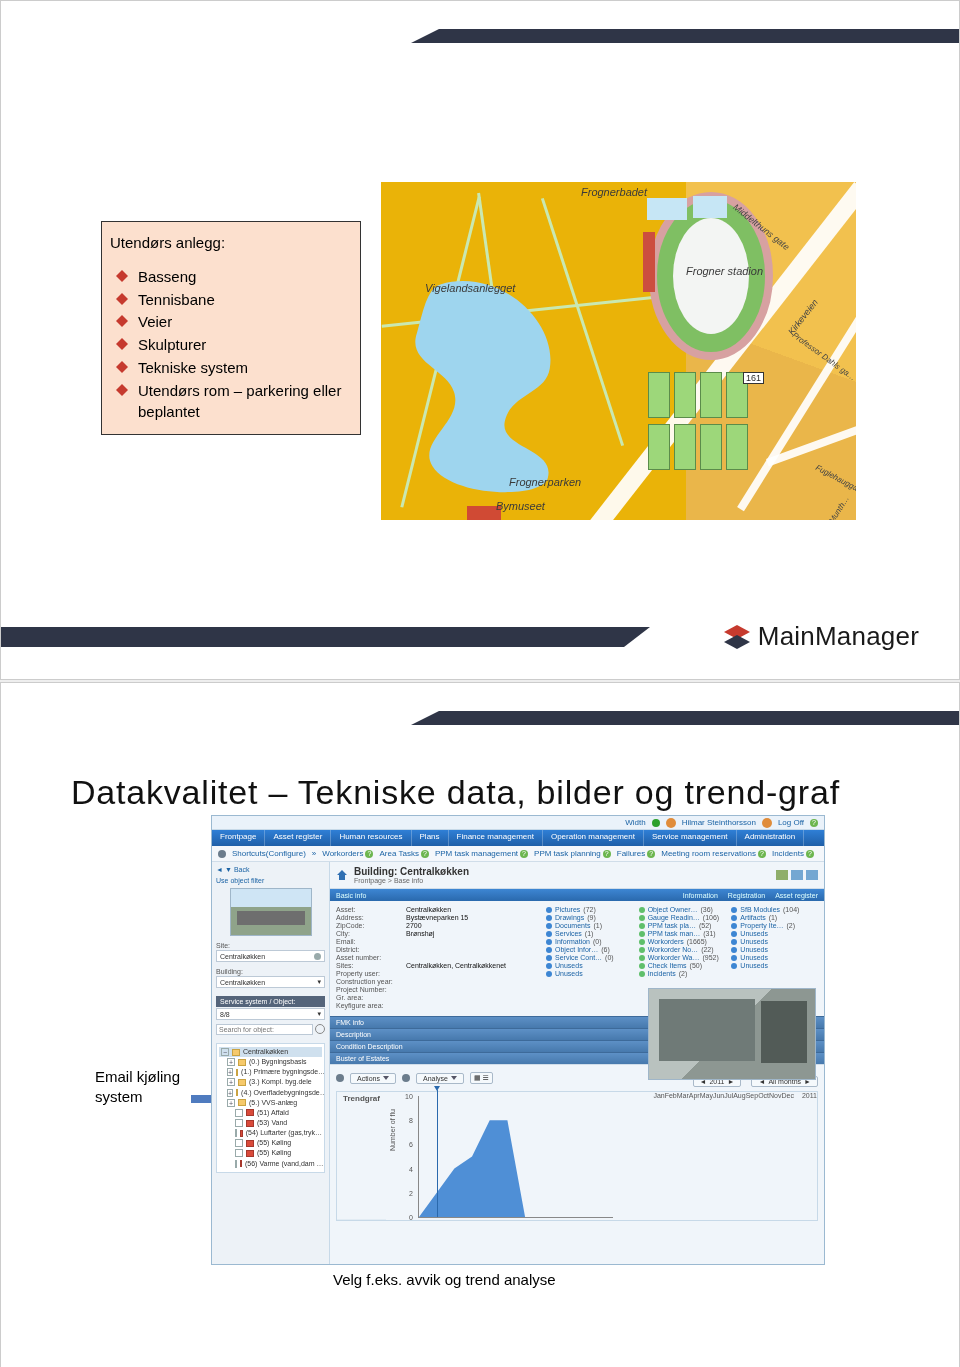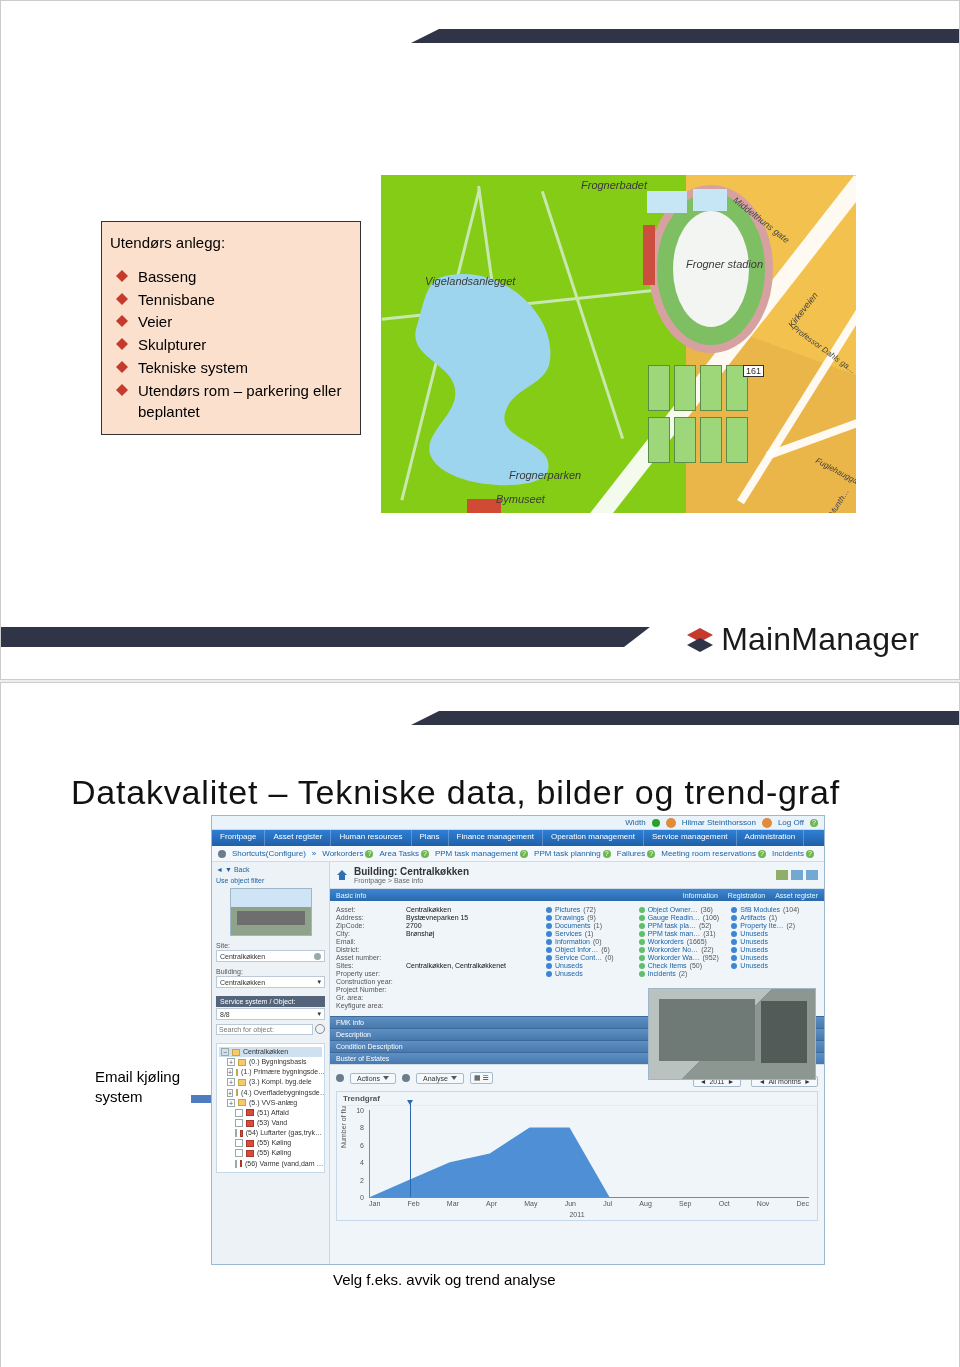--- a/index.html
+++ b/index.html
@@ -15,21 +15,21 @@
   .slide-title { position: absolute; top: 80px; left: 40px; font-size: 38px; font-weight: 400; color: #111; letter-spacing: 0.3px; }
 
   
   .peachbox { position: absolute; top: 220px; left: 100px; width: 260px; background: #fce0ce; border: 1px solid #333; padding: 10px 8px 10px 8px; font-size: 15px; line-height: 1.45; }
   .peachbox .box-title { margin-bottom: 12px; }
   .peachbox ul { list-style: none; padding-left: 4px; }
   .peachbox li { position: relative; padding-left: 24px; margin: 1px 0; }
   .peachbox li svg.diamond { position: absolute; left: 2px; top: 4px; }
 
   
-  .map { position: absolute; top: 174px; left: 380px; width: 475px; height: 338px; background: #84cc16; overflow: hidden; font-size: 10px; color: #2b2b2b; }
+  .map { position: absolute; top: 181px; left: 380px; width: 475px; height: 338px; background: #eab308; overflow: hidden; font-size: 10px; color: #2b2b2b; }
   .map .lake { position: absolute; left: 30px; top: 90px; width: 215px; height: 230px; }
   .map .lake svg { width: 100%; height: 100%; }
   .map .label { position: absolute; font-style: italic; color: #3a3a3a; font-size: 11px; white-space: nowrap; }
   .map .l-frognerbadet { top: 4px; left: 200px; }
   .map .l-vigeland { top: 100px; left: 44px; }
   .map .l-frognerparken { bottom: 32px; left: 128px; }
   .map .l-bymuseet { bottom: 8px; left: 115px; }
   .map .l-stadion { top: 83px; left: 305px; }
   .map .roadblock { position: absolute; right: 0; top: 0; width: 170px; height: 338px;
      background: linear-gradient(200deg, #f2c14e 0%, #f2c14e 50%, #eab64a 50%, #eab64a 100%); }
@@ -52,21 +52,21 @@
   .map .p2 { width: 3px; height: 200px; left: 110px; top: 10px; transform: rotate(-8deg); }
   .map .p3 { width: 3px; height: 260px; left: 200px; top: 10px; transform: rotate(-18deg); }
   .map .p4 { width: 280px; height: 3px; left: 0; top: 128px; transform: rotate(-6deg); }
   .map .bymus { position: absolute; left: 86px; bottom: 0; width: 34px; height: 14px; background: #d04a34; }
 
   
   .footerbar { position: absolute; bottom: 28px; left: 0; right: 0; height: 28px; }
   .footerbar .dark { position: absolute; left: 0; right: 335px; height: 20px; top: 4px; background: #2f3547; }
   .footerbar .dark::after { content: ""; position: absolute; right: -26px; top: 0; border-bottom: 20px solid transparent; border-left: 26px solid #2f3547; }
   .footerbar .brand { position: absolute; right: 40px; top: -2px; display: flex; align-items: center; gap: 8px; }
-  .footerbar .brand-text { font-size: 32px; color: #1a1a1a; letter-spacing: 0.2px; }
+  .footerbar .brand-text { font-size: 26px; color: #1a1a1a; letter-spacing: 0.2px; }
 
   
   .slide2 .slide-title { top: 90px; left: 70px; font-size: 34px; letter-spacing: 0.8px; }
   .callout-left { position: absolute; left: 94px; top: 384px; font-size: 15px; max-width: 110px; line-height: 1.3; }
   .arrow { position: absolute; left: 190px; top: 407px; }
   .arrow svg { display: block; }
   .callout-bottom { position: absolute; left: 332px; top: 588px; font-size: 15px; }
 
   
   .app { position: absolute; left: 210px; top: 132px; width: 614px; height: 450px; border: 1px solid #9bb9d1; background: #f0f5fa; font-size: 8px; color: #333; overflow: hidden; }
@@ -135,21 +135,21 @@
   .app .tabstrip .tab { height: 12px; background: linear-gradient(#5d90c6, #4779ad); color: #fff; font-size: 7px; padding: 0 6px; display: flex; align-items: center; border-top: 1px solid #3d6a9a; }
 
   .app .chartzone { padding: 4px 6px 6px 6px; border-top: 1px solid #d0dde9; display: flex; flex-direction: column; gap: 2px; }
   .app .chartzone .ctrl { display: flex; align-items: center; gap: 6px; font-size: 7px; justify-content: space-between; }
   .app .chartzone .ctrl .btn { border: 1px solid #a9b9c9; background: #f5f9fc; padding: 1px 6px; border-radius: 2px; display: inline-flex; align-items: center; gap: 3px; }
   .app .chartzone .ctrl .btn .tri { width: 0; height: 0; border-left: 3px solid transparent; border-right: 3px solid transparent; border-top: 4px solid #556; }
   .app .chartzone .ctrl .ym { display: flex; gap: 10px; }
   .app .chartzone .ctrl .ym .grp { display: flex; flex-direction: column; align-items: flex-start; }
   .app .chartzone .ctrl .ym .grp .lab { color: #555; }
 
-  .app .chartbox { border: 1px solid #c7d9e8; height: 130px; margin-top: 2px; display: flex; flex-direction: column; }
+  .app .chartbox { border: 1px solid #c7d9e8; height: 130px; margin-top: 2px; display: flex; flex-direction: row; }
   .app .chartbox .chtitle { font-size: 8px; font-weight: bold; color: #555; padding: 2px 6px; border-bottom: 1px solid #e2ecf4; }
   .app .chartbox .plot { flex: 1; position: relative; margin: 4px 8px 2px 32px; border-left: 1px solid #888; border-bottom: 1px solid #888; }
   .app .chartbox .ylbl { position: absolute; left: -32px; width: 26px; text-align: right; font-size: 7px; color: #555; transform: translateY(-50%); }
   .app .chartbox .xlabels { display: flex; margin: 0 8px 4px 32px; font-size: 7px; color: #555; justify-content: space-between; }
   .app .chartbox .yearlbl { text-align: center; font-size: 7px; color: #555; margin-bottom: 2px; }
   .app .chartbox .axis-title { position: absolute; left: -30px; top: 50%; transform: rotate(-90deg) translateX(6px); transform-origin: left top; font-size: 7px; color: #555; white-space: nowrap; }
   .app .chartbox svg.area { position: absolute; inset: 0; width: 100%; height: 100%; overflow: visible; }
   .app .chartbox .marker { position:absolute; top:-6px; bottom:0; width:1px; background:#2a69ad; }
   .app .chartbox .marker::before { content: ""; position: absolute; top: -4px; left: -3px; width: 0; height: 0; border-left: 3px solid transparent; border-right: 3px solid transparent; border-top: 5px solid #2a69ad; }
 

